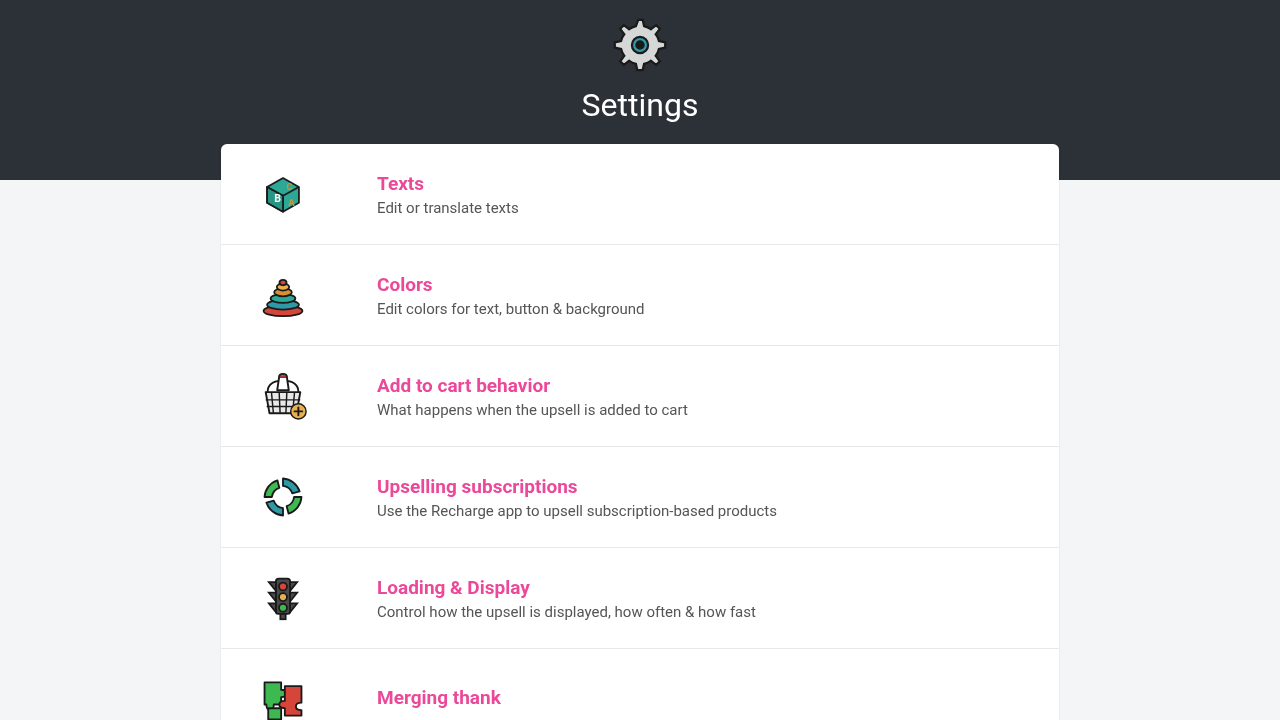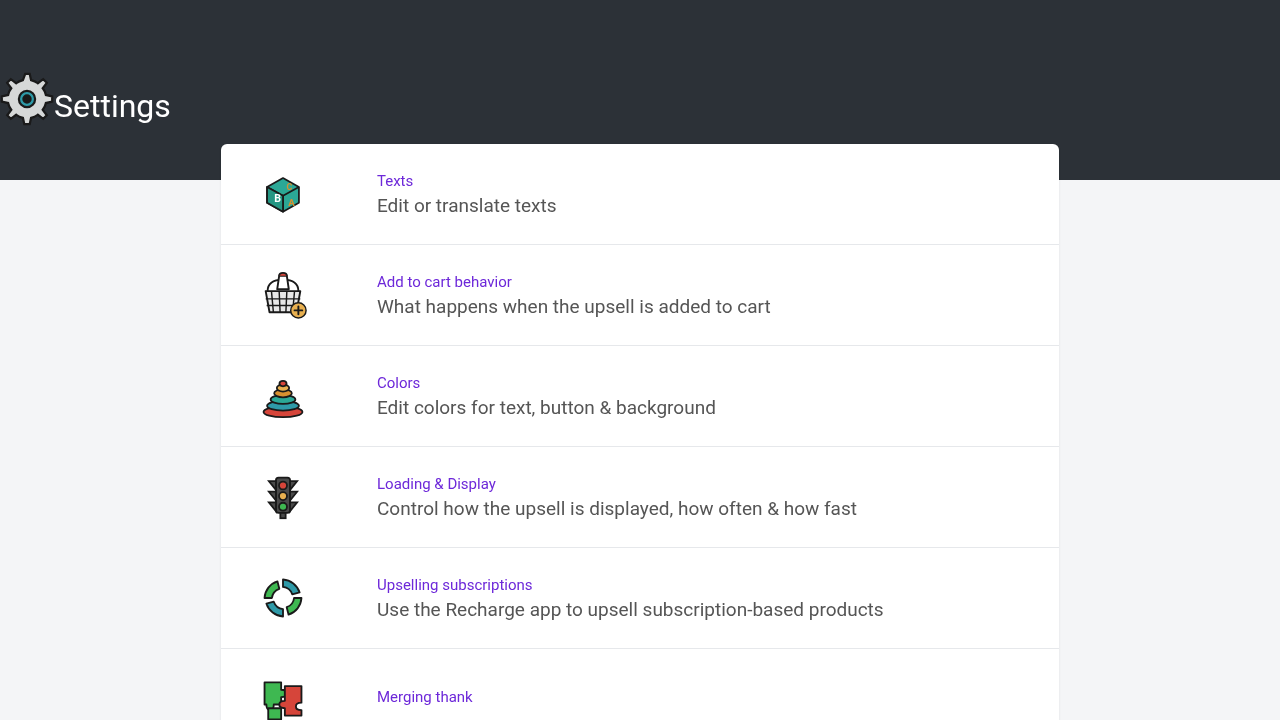--- a/index.html
+++ b/index.html
@@ -11,21 +11,21 @@
       font-family: -apple-system, BlinkMacSystemFont, "Segoe UI", Roboto, Helvetica, Arial, sans-serif;
       background: #f4f5f7;
       width: 1280px;
       height: 720px;
       overflow: hidden;
     }
     .header {
       background: #2c3137;
       height: 180px;
       display: flex;
-      flex-direction: row;
+      flex-direction: column;
       align-items: center;
       padding-top: 18px;
     }
     .header-icon {
       width: 54px;
       height: 54px;
       display: flex;
       align-items: center;
       justify-content: center;
     }
@@ -59,27 +59,27 @@
       height: 52px;
       flex-shrink: 0;
       margin-right: 68px;
       display: flex;
       align-items: center;
       justify-content: center;
     }
     .item-text {
     }
     .item-title {
-      font-weight: 400;
+      font-weight: 700;
+      font-size: 19px;
+      color: #ec4899;
+      margin-bottom: 4px;
+    }
+    .item-description {
       font-size: 15px;
-      color: #6d28d9;
-      margin-bottom: 4px;
-    }
-    .item-description {
-      font-size: 19px;
       color: #555;
     }
   </style>
 </head>
 <body>
 
 <div class="header">
   <div class="header-icon">
     <svg viewBox="0 0 60 60" width="54" height="54">
       <g stroke="#1a1a1a" stroke-width="2.5" fill="#d6d8d8">
@@ -109,20 +109,39 @@
       </svg>
     </div>
     <div class="item-text">
       <div class="item-title">Texts</div>
       <div class="item-description">Edit or translate texts</div>
     </div>
   </div>
 
   <div class="settings-item">
     <div class="item-icon">
+      <svg viewBox="0 0 52 52" width="46" height="46">
+        <g stroke="#1a1a1a" stroke-width="2">
+          <ellipse cx="26" cy="44" rx="22" ry="6" fill="#d6453a"></ellipse>
+          <ellipse cx="26" cy="37" rx="18" ry="5.5" fill="#2e9aa8"></ellipse>
+          <ellipse cx="26" cy="30" rx="14" ry="5" fill="#2ba896"></ellipse>
+          <ellipse cx="26" cy="23" rx="10" ry="4.5" fill="#d89030"></ellipse>
+          <ellipse cx="26" cy="17" rx="7" ry="4" fill="#e8b050"></ellipse>
+          <ellipse cx="26" cy="12" rx="4" ry="3" fill="#d6453a"></ellipse>
+        </g>
+      </svg>
+    </div>
+    <div class="item-text">
+      <div class="item-title">Colors</div>
+      <div class="item-description">Edit colors for text, button &amp; background</div>
+    </div>
+  </div>
+
+  <div class="settings-item">
+    <div class="item-icon">
       <svg viewBox="0 0 52 52" width="50" height="50">
         <g stroke="#1a1a1a" stroke-width="2" fill="none" stroke-linejoin="round">
           <path d="M8 22 L44 22 L40 44 L12 44 Z" fill="#e8e8e8"></path>
           <path d="M14 22 L16 44 M22 22 L23 44 M30 22 L29 44 M38 22 L36 44" stroke-width="1.5"></path>
           <path d="M8 30 L44 30 M9 37 L43 37" stroke-width="1.5"></path>
           <path d="M10 22 Q10 10 26 10 Q42 10 42 22" stroke-width="2"></path>
           <path d="M22 6 L30 6 L32 20 L20 20 Z" fill="#fff"></path>
           <path d="M22 6 Q22 3 26 3 Q30 3 30 6" fill="#d6453a"></path>
         </g>
         <circle cx="42" cy="42" r="8" fill="#e8b050" stroke="#1a1a1a" stroke-width="1.5"></circle>
@@ -130,34 +149,32 @@
       </svg>
     </div>
     <div class="item-text">
       <div class="item-title">Add to cart behavior</div>
       <div class="item-description">What happens when the upsell is added to cart</div>
     </div>
   </div>
 
   <div class="settings-item">
     <div class="item-icon">
-      <svg viewBox="0 0 52 52" width="46" height="46">
-        <g stroke="#1a1a1a" stroke-width="2">
-          <ellipse cx="26" cy="44" rx="22" ry="6" fill="#d6453a"></ellipse>
-          <ellipse cx="26" cy="37" rx="18" ry="5.5" fill="#2e9aa8"></ellipse>
-          <ellipse cx="26" cy="30" rx="14" ry="5" fill="#2ba896"></ellipse>
-          <ellipse cx="26" cy="23" rx="10" ry="4.5" fill="#d89030"></ellipse>
-          <ellipse cx="26" cy="17" rx="7" ry="4" fill="#e8b050"></ellipse>
-          <ellipse cx="26" cy="12" rx="4" ry="3" fill="#d6453a"></ellipse>
-        </g>
-      </svg>
-    </div>
-    <div class="item-text">
-      <div class="item-title">Colors</div>
-      <div class="item-description">Edit colors for text, button &amp; background</div>
+      <svg viewBox="0 0 52 52" width="48" height="48">
+        <g stroke="#1a1a1a" stroke-width="2" stroke-linejoin="round">
+          <path d="M26 6 A20 20 0 0 1 44 20 L36 22 A12 12 0 0 0 26 14 Z" fill="#2e9aa8"></path>
+          <path d="M46 26 A20 20 0 0 1 32 44 L30 36 A12 12 0 0 0 38 26 Z" fill="#3eb851"></path>
+          <path d="M26 46 A20 20 0 0 1 8 32 L16 30 A12 12 0 0 0 26 38 Z" fill="#2e9aa8"></path>
+          <path d="M6 26 A20 20 0 0 1 20 8 L22 16 A12 12 0 0 0 14 26 Z" fill="#3eb851"></path>
+        </g>
+      </svg>
+    </div>
+    <div class="item-text">
+      <div class="item-title">Upselling subscriptions</div>
+      <div class="item-description">Use the Recharge app to upsell subscription-based products</div>
     </div>
   </div>
 
   <div class="settings-item">
     <div class="item-icon">
       <svg viewBox="0 0 52 52" width="46" height="46">
         <g stroke="#1a1a1a" stroke-width="2">
           <rect x="18" y="4" width="16" height="40" rx="3" fill="#4a4a4a"></rect>
           <circle cx="26" cy="13" r="4.5" fill="#d6453a"></circle>
           <circle cx="26" cy="25" r="4.5" fill="#e8b050"></circle>
@@ -172,37 +189,20 @@
     <div class="item-text">
       <div class="item-title">Loading &amp; Display</div>
       <div class="item-description">Control how the upsell is displayed, how often &amp; how fast</div>
     </div>
   </div>
 
   <div class="settings-item">
     <div class="item-icon">
       <svg viewBox="0 0 52 52" width="48" height="48">
         <g stroke="#1a1a1a" stroke-width="2" stroke-linejoin="round">
-          <path d="M26 6 A20 20 0 0 1 44 20 L36 22 A12 12 0 0 0 26 14 Z" fill="#2e9aa8"></path>
-          <path d="M46 26 A20 20 0 0 1 32 44 L30 36 A12 12 0 0 0 38 26 Z" fill="#3eb851"></path>
-          <path d="M26 46 A20 20 0 0 1 8 32 L16 30 A12 12 0 0 0 26 38 Z" fill="#2e9aa8"></path>
-          <path d="M6 26 A20 20 0 0 1 20 8 L22 16 A12 12 0 0 0 14 26 Z" fill="#3eb851"></path>
-        </g>
-      </svg>
-    </div>
-    <div class="item-text">
-      <div class="item-title">Upselling subscriptions</div>
-      <div class="item-description">Use the Recharge app to upsell subscription-based products</div>
-    </div>
-  </div>
-
-  <div class="settings-item">
-    <div class="item-icon">
-      <svg viewBox="0 0 52 52" width="48" height="48">
-        <g stroke="#1a1a1a" stroke-width="2" stroke-linejoin="round">
           <path d="M6 8 L24 8 L24 16 Q30 16 30 20 Q30 24 24 24 L24 32 L16 32 Q16 38 12 38 Q8 38 8 32 L6 32 Z" fill="#3eb851"></path>
           <path d="M28 12 L46 12 L46 30 Q40 30 40 34 Q40 38 46 38 L46 44 L28 44 L28 36 Q22 36 22 32 Q22 28 28 28 Z" fill="#d6453a"></path>
           <path d="M10 36 L24 36 L24 48 L10 48 Z" fill="#3eb851"></path>
         </g>
       </svg>
     </div>
     <div class="item-text">
       <div class="item-title">Merging thank</div>
     </div>
   </div>

